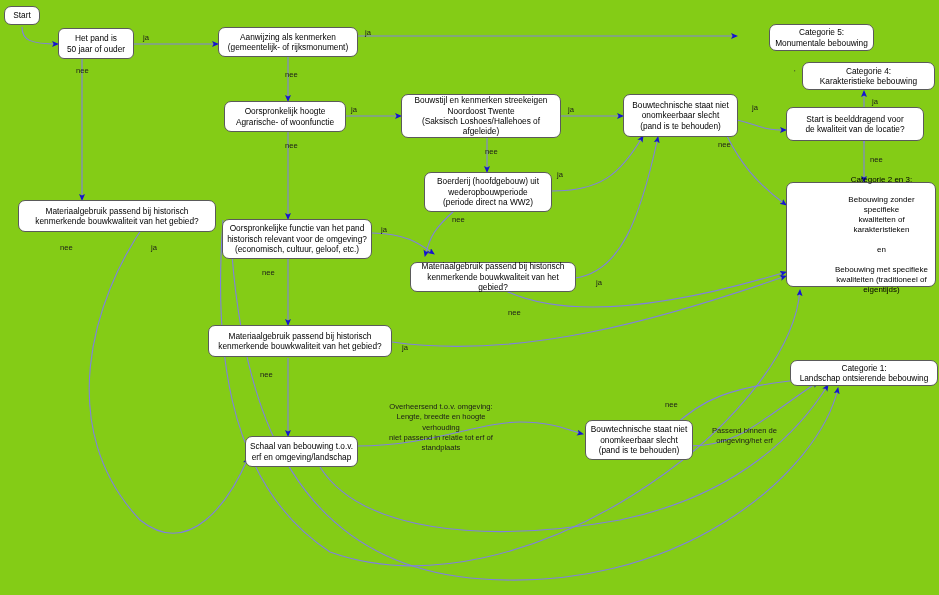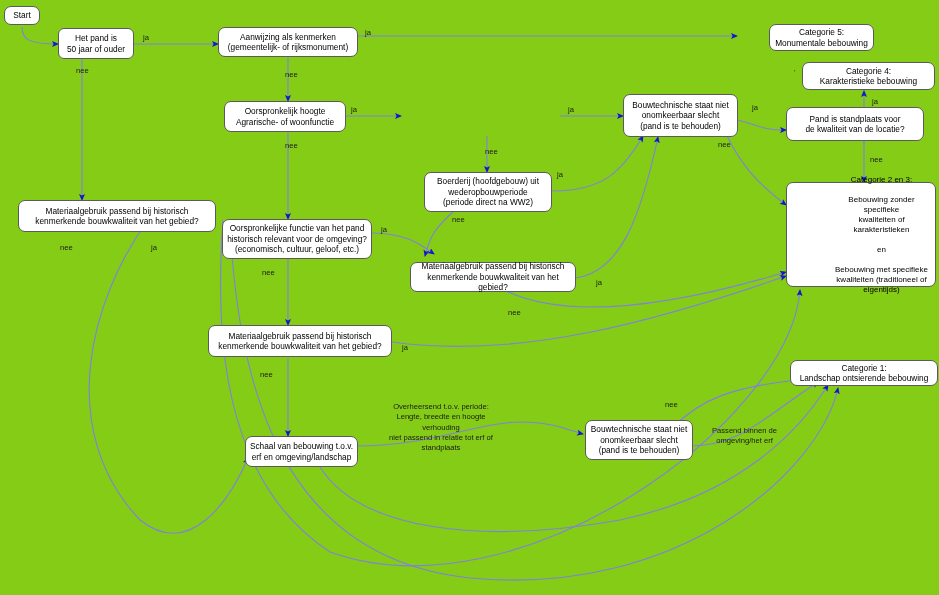--- a/index.html
+++ b/index.html
@@ -116,26 +116,29 @@
 
   <div class="node" style="left:769px;top:24px;width:105px;height:27px;">Categorie 5:
 Monumentale bebouwing</div>
 
   <div class="node" style="left:802px;top:62px;width:133px;height:28px;">Categorie 4:
 Karakteristieke bebouwing</div>
 
   <div class="node" style="left:224px;top:101px;width:122px;height:31px;">Oorspronkelijk hoogte
 Agrarische- of woonfunctie</div>
 
+  <div class="node" style="left:401px;top:94px;width:160px;height:44px;">Bouwstijl en kenmerken streekeigen
+Noordoost Twente
+(Saksisch Loshoes/Hallehoes of afgeleide)</div>
 
   <div class="node" style="left:623px;top:94px;width:115px;height:43px;">Bouwtechnische staat niet
 onomkeerbaar slecht
 (pand is te behouden)</div>
 
-  <div class="node" style="left:786px;top:107px;width:138px;height:34px;">Pand is standplaats voor
+  <div class="node" style="left:786px;top:107px;width:138px;height:34px;">Start is beelddragend voor
 de kwaliteit van de locatie?</div>
 
   <div class="node" style="left:424px;top:172px;width:128px;height:40px;">Boerderij (hoofdgebouw) uit
 wederopbouwperiode
 (periode direct na WW2)</div>
 
   <div class="node" style="left:18px;top:200px;width:198px;height:32px;">Materiaalgebruik passend bij historisch
 kenmerkende bouwkwaliteit van het gebied?</div>
 
   <div class="node" style="left:222px;top:219px;width:150px;height:40px;">Oorspronkelijke functie van het pand
@@ -210,21 +213,21 @@
 
   <div class="edge-label" style="left:260px;top:370px;">nee</div>
 
   <div class="edge-label" style="left:402px;top:343px;">ja</div>
 
   <div class="edge-label" style="left:665px;top:400px;">nee</div>
 
   <div class="edge-label" style="left:712px;top:426px;">Passend binnen de
 omgeving/het erf</div>
 
-  <div class="edge-label" style="left:381px;top:402px;width:120px;">Overheersend t.o.v. periode:
+  <div class="edge-label" style="left:381px;top:402px;width:120px;">Overheersend t.o.v. omgeving:
 Lengte, breedte en hoogte verhouding
 niet passend in relatie tot erf of standplaats</div>
 
   <div class="edge-label" style="left:360px;top:517px;width:225px;"></div>
 
   <div class="tickmark" style="left:794px;top:68px;">'</div>
 
 </div>
 
 </body></html>

